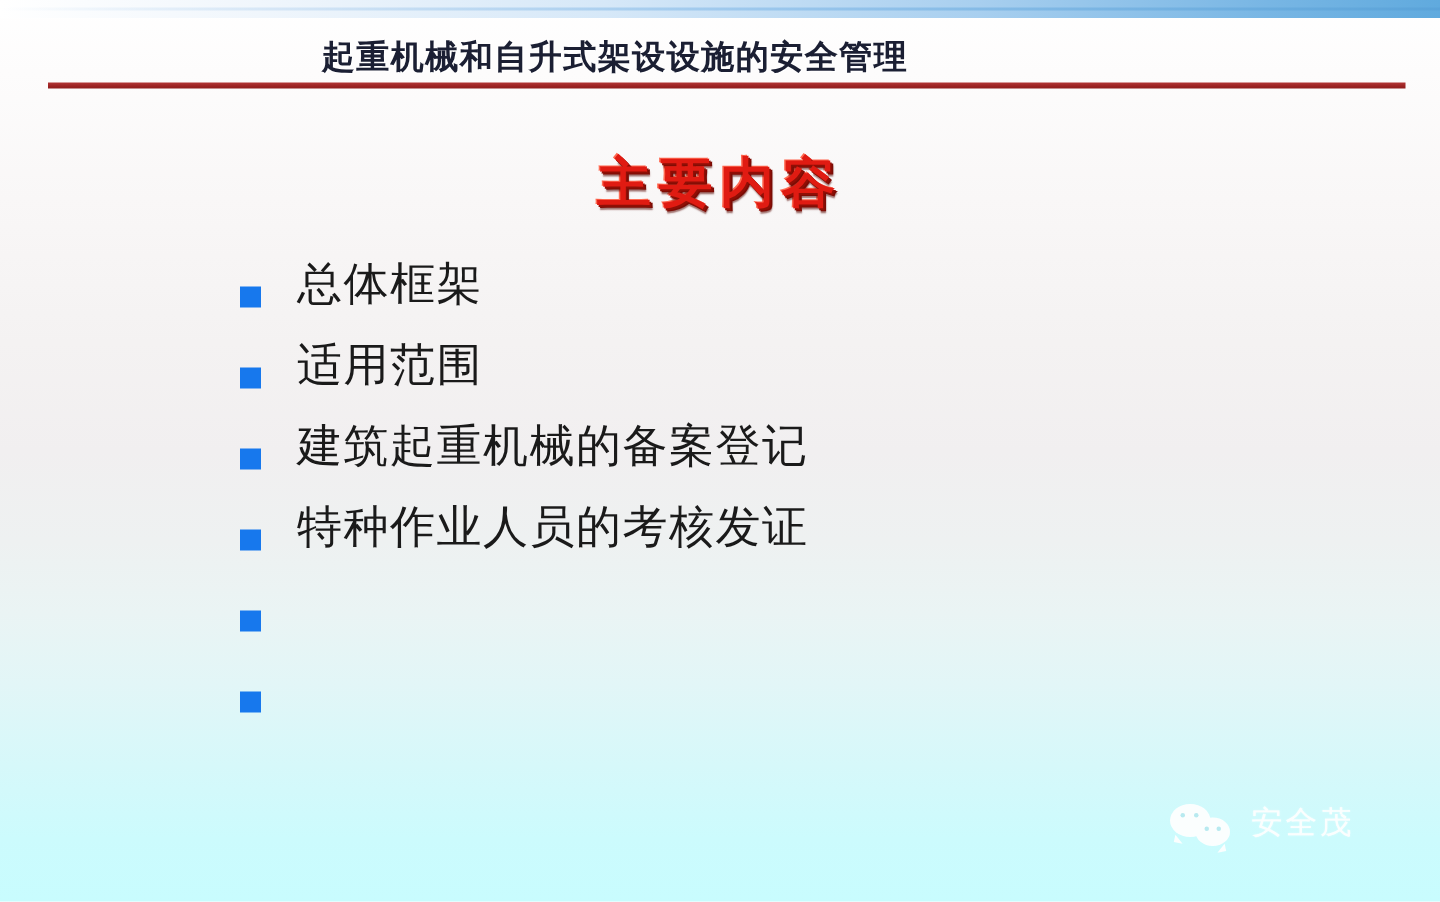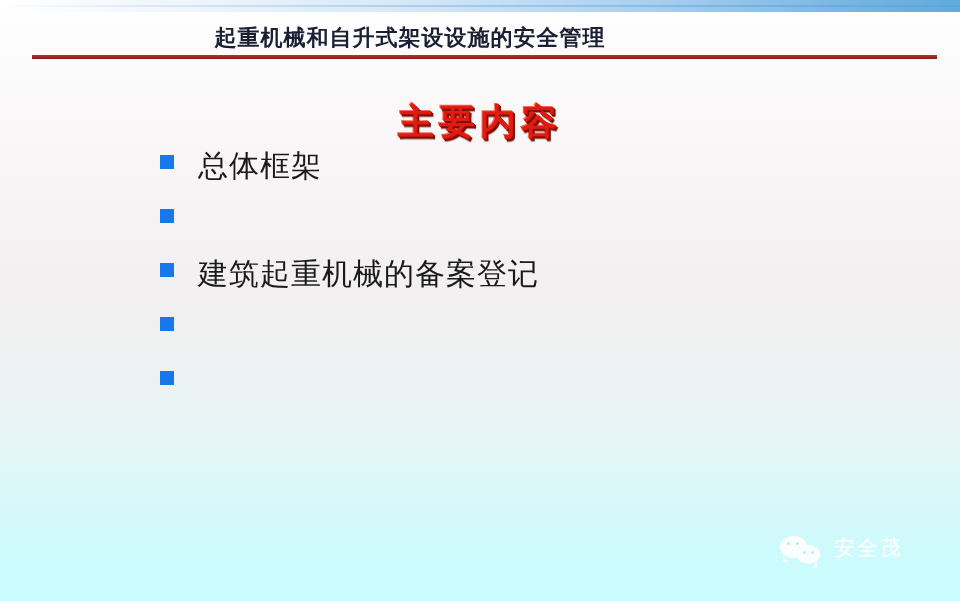--- a/index.html
+++ b/index.html
@@ -109,21 +109,21 @@
 
   
   .bullet-list {
     position: absolute;
     left: 160px;
     top: 151px;
     width: 760px;
   }
   .bullet-item {
     display: flex;
-    align-items: flex-start;
+    align-items: flex-end;
     height: 54px;
   }
   .bullet-marker {
     flex: 0 0 auto;
     width: 14px;
     height: 14px;
     background: #1778ED;
     margin-right: 24px;
     margin-top: 4px;
   }
@@ -230,28 +230,33 @@
 
   <div class="bullet-list">
 
     <div class="bullet-item">
       <span class="bullet-marker"></span>
       <span class="bullet-text">总体框架</span>
     </div>
 
     <div class="bullet-item">
       <span class="bullet-marker"></span>
+      <span class="bullet-text">适用范围</span>
     </div>
 
     <div class="bullet-item">
       <span class="bullet-marker"></span>
       <span class="bullet-text">建筑起重机械的备案登记</span>
     </div>
 
 
+    <div class="bullet-item">
+      <span class="bullet-marker"></span>
+      <span class="bullet-text">特种作业人员的考核发证</span>
+    </div>
 
     <div class="bullet-item">
       <span class="bullet-marker"></span>
     </div>
 
 
     <div class="bullet-item">
       <span class="bullet-marker"></span>
     </div>
 

